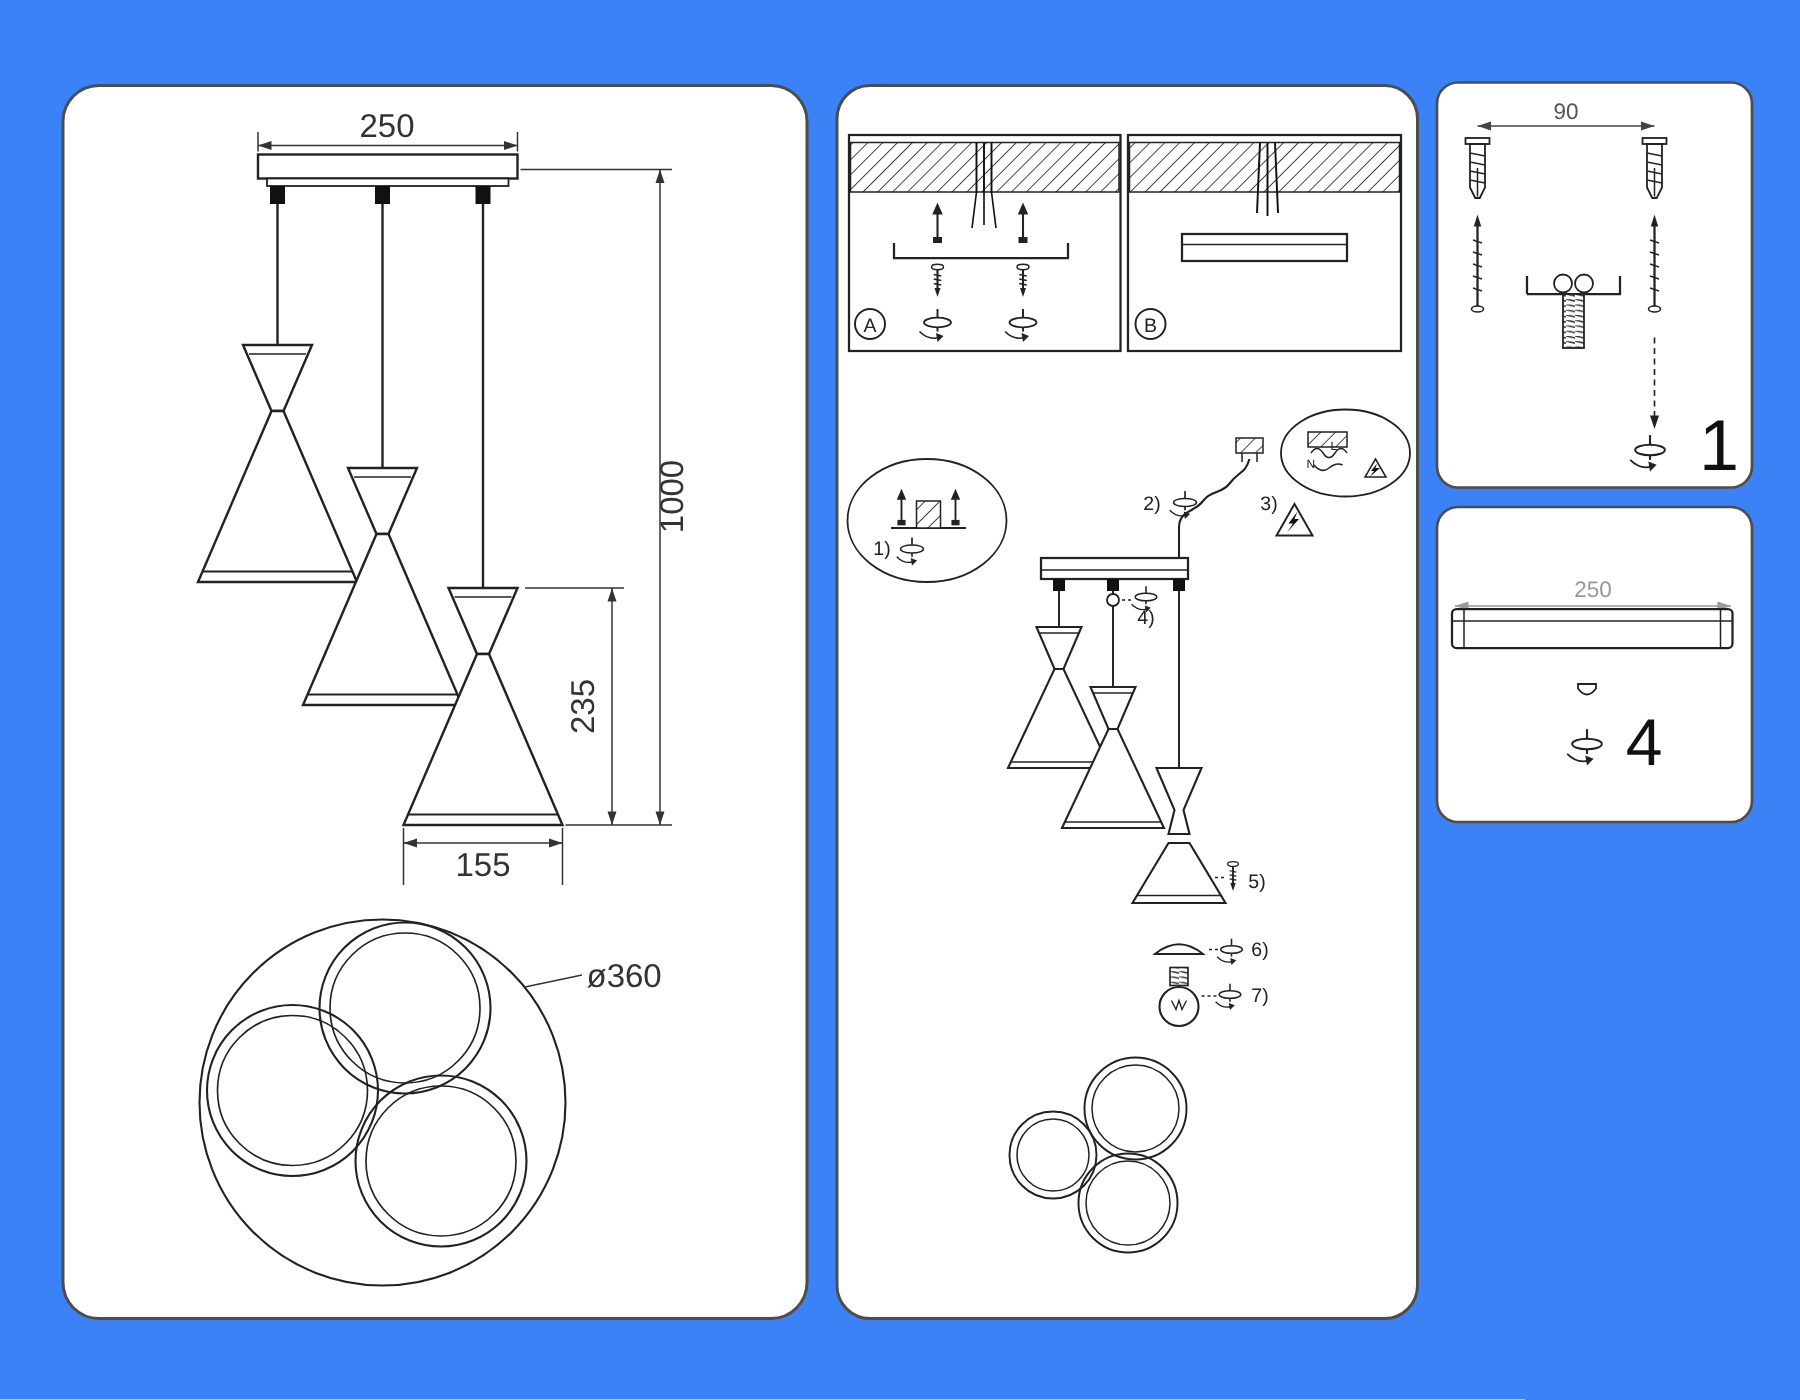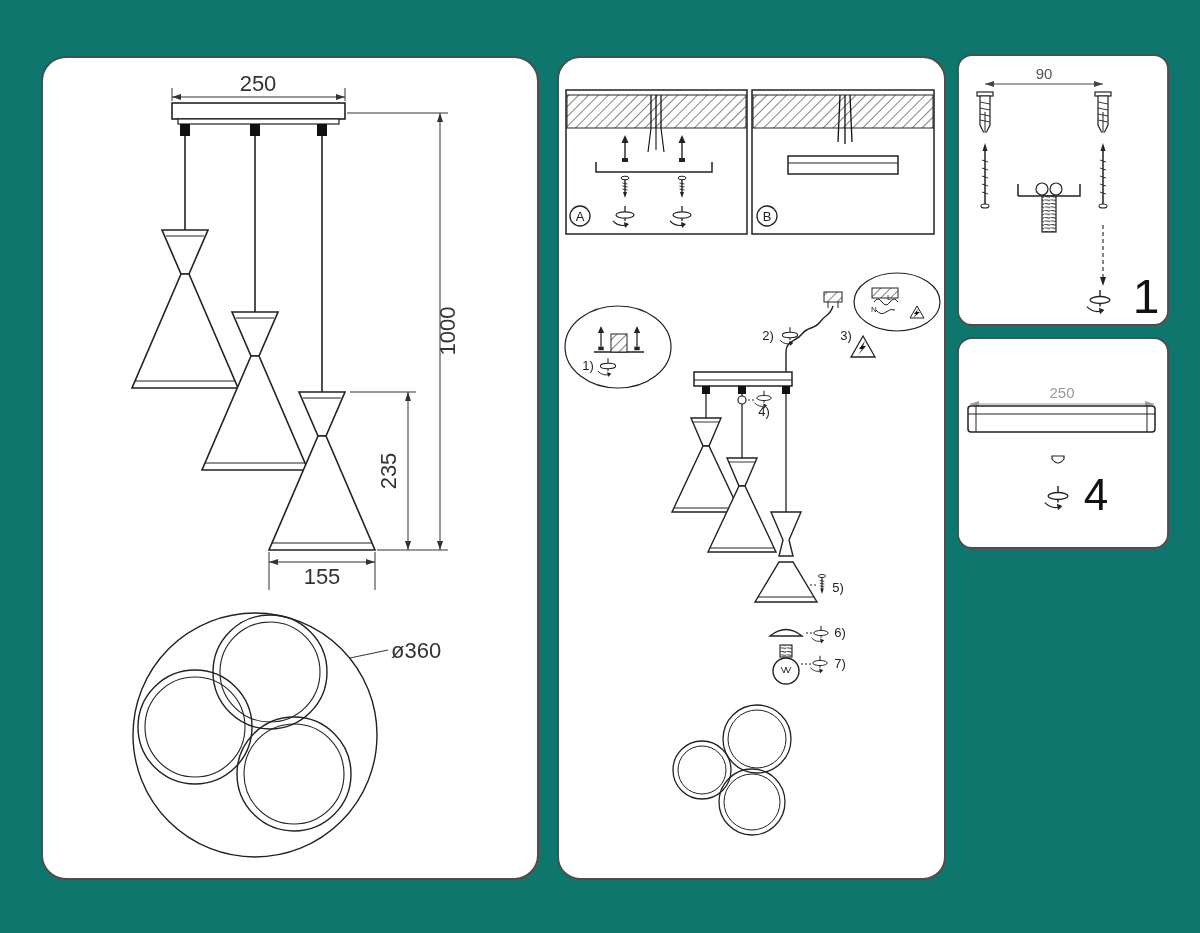--- a/index.html
+++ b/index.html
@@ -1,16 +1,16 @@
 <!DOCTYPE html>
 <html><head>
 <meta charset="utf-8">
 <style>
   html,body{margin:0;padding:0;background:#fff;}
-  .canvas{position:relative;width:1200px;height:933px;background:#0f766e;overflow:hidden;
+  .canvas{position:relative;width:1200px;height:933px;background:#3b82f6;overflow:hidden;
           font-family:"Liberation Sans",sans-serif;}
   svg{position:absolute;left:0;top:0;}
   svg text{font-family:"Liberation Sans",sans-serif;fill:#333;}
   .dim{font-size:22px;}
   .dim-sm{font-size:15px;fill:#555;}
   .dim-gray{font-size:15px;fill:#999;}
   .step{font-size:13px;fill:#222;}
   .letter{font-size:13px;fill:#222;}
   .tiny{font-size:8px;fill:#222;}
   .qty{font-size:48px;fill:#111;}

